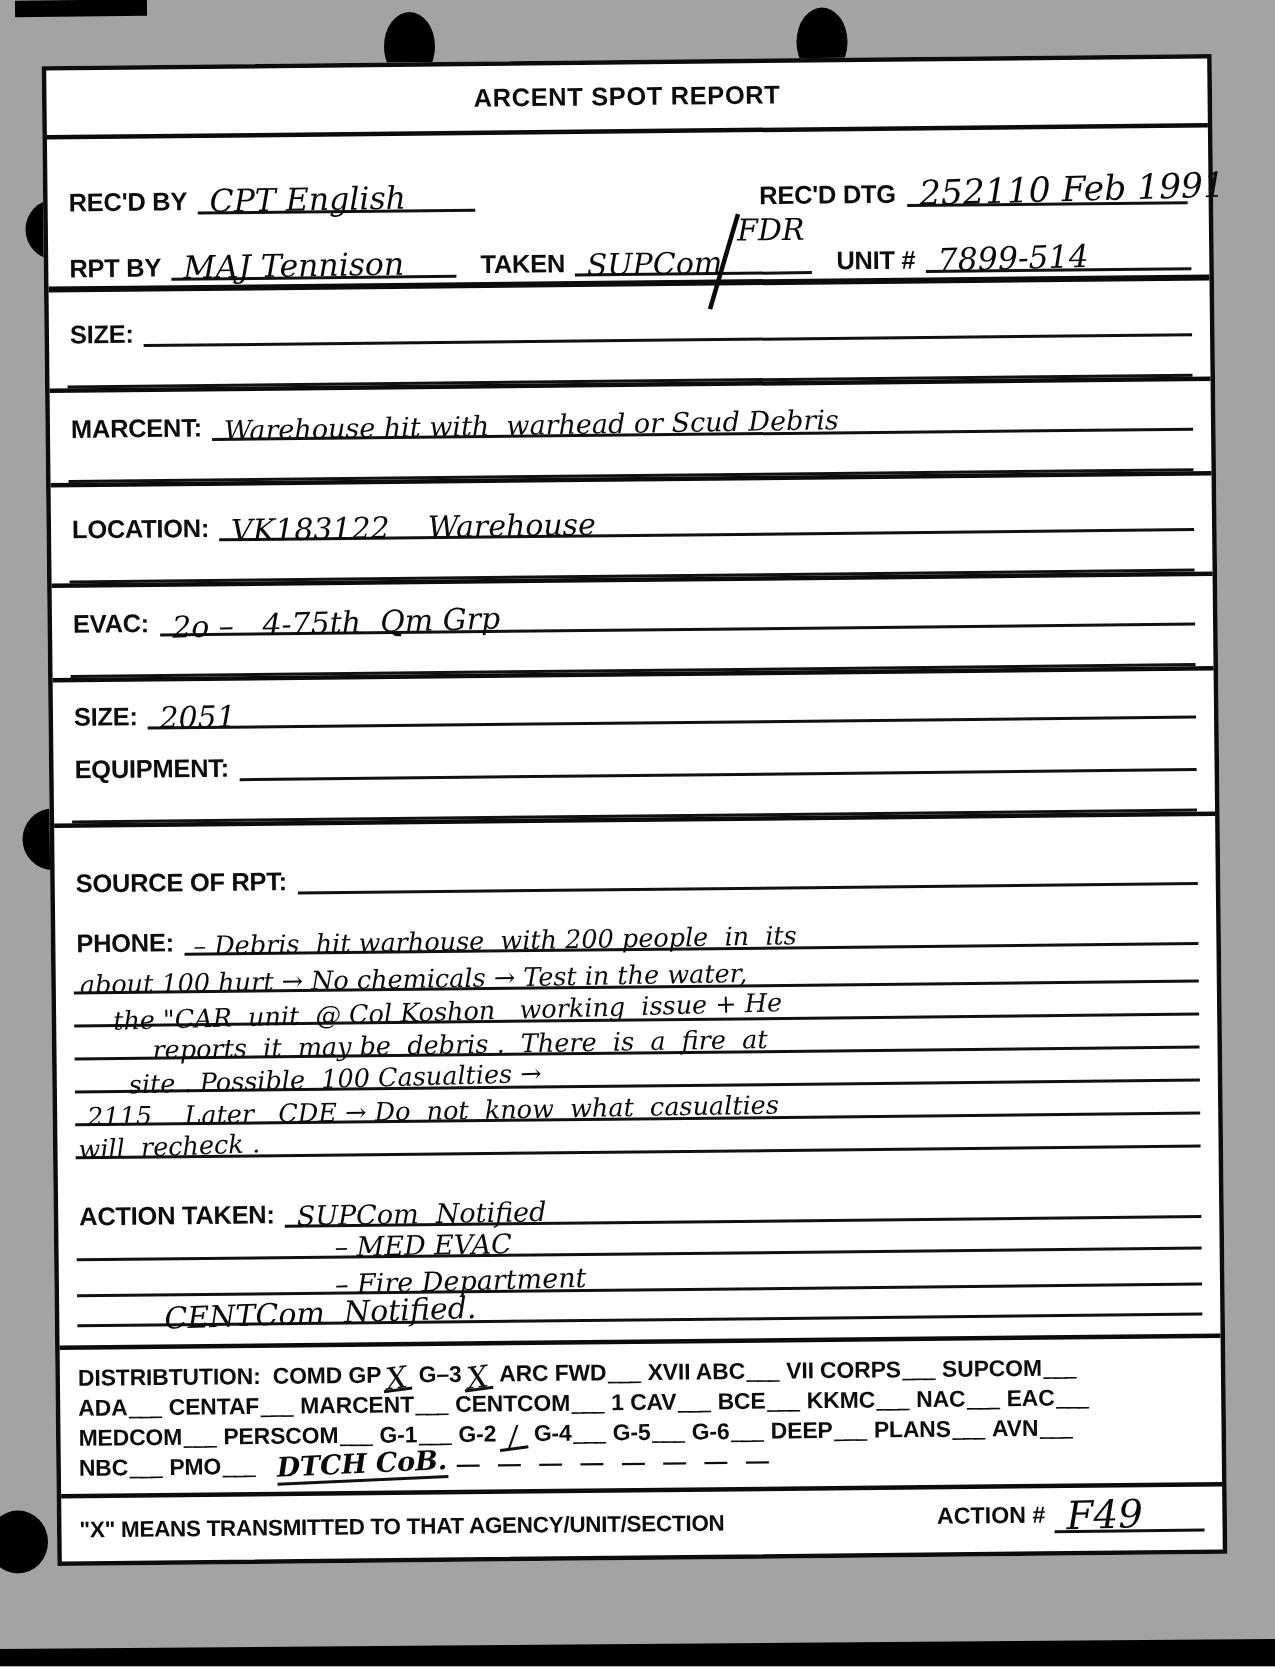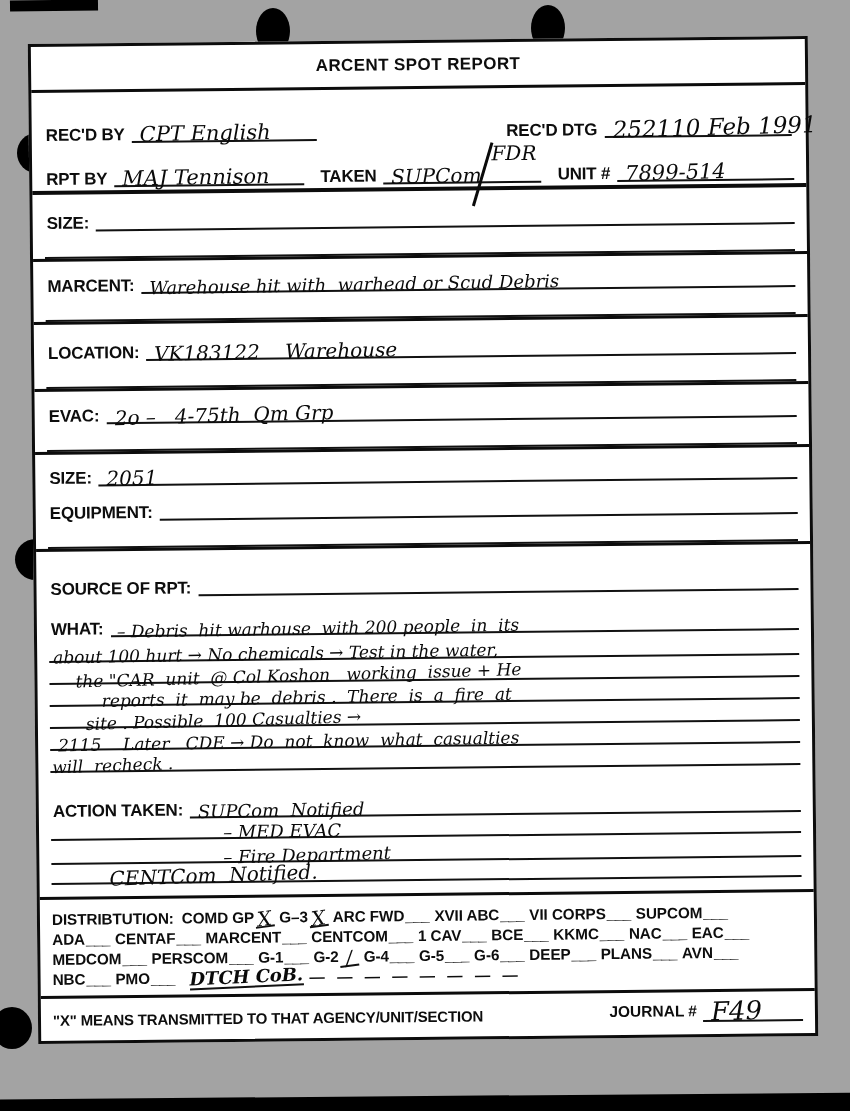--- a/index.html
+++ b/index.html
@@ -66,21 +66,21 @@
   .action-block { padding-top:22px; padding-bottom:12px; }
   .arule { position:relative; border-bottom:2.5px solid #111; }
   .ar1 { height:18px; } .ar2 { height:24px; } .ar3 { height:20px; }
   .ind170 { left:172px; } .ind55 { left:58px; }
 
   .dist { border-bottom:3px solid #0c0c0c; padding:10px 12px 6px; font-weight:700; font-size:15.3px; letter-spacing:-0.1px; line-height:20px; }
   .dline { white-space:nowrap; }
   .dlabel { margin-right:8px; }
   .dseg { margin-right:5px; white-space:nowrap; }
   .dlbl { margin-right:1px; }
-  .dblank { letter-spacing:-0.5px; }
+  .dblank { letter-spacing:-0.5px;font-family:Liberation Serif, serif; }
   .dmark {
     display:inline-block; width:19px; text-align:center; border-bottom:2px solid #111;
     font-family:"DejaVu Serif", serif; font-style:italic; font-weight:400;
     font-size:20px; line-height:15px; height:16px; vertical-align:bottom; transform:rotate(-7deg);
   }
   .dnote { position:static; display:inline-block; font-size:18px; margin:0 6px 0 10px; border-bottom:2px solid #111; transform:rotate(-2deg); }
   .ddashes { letter-spacing:4px; font-weight:700; }
 
   .footer { display:flex; justify-content:space-between; align-items:flex-end; padding:10px 12px 12px; }
   .legend { font-weight:700; font-size:15px; letter-spacing:-0.2px; }
@@ -191,21 +191,21 @@
 
     <div class="block noborder">
       <div class="lrow h49">
         <span class="lbl">SOURCE OF RPT:</span>
         <span class="rule flex1"></span>
       </div>
     </div>
 
     <div class="block noborder">
       <div class="lrow h40">
-        <span class="lbl">WHAT:</span>
+        <span class="lbl">PHONE:</span>
         <span class="rule flex1">
           <span class="hw hw17 rot-b wl1">– Debris  hit warhouse  with 200 people  in  its</span>
         </span>
       </div>
       <div class="wline">
         <span class="hw hw17 rot-b wl2">about 100 hurt → No chemicals → Test in the water,</span>
       </div>
       <div class="wline">
         <span class="hw hw17 rot-a wl3">the "CAR  unit  @ Col Koshon   working  issue + He</span>
       </div>
@@ -248,21 +248,21 @@
       <div class="dline"><span><span class="dseg"><span class="dlbl">ADA</span><span class="dblank">___</span></span><span class="dseg"><span class="dlbl">CENTAF</span><span class="dblank">___</span></span><span class="dseg"><span class="dlbl">MARCENT</span><span class="dblank">___</span></span><span class="dseg"><span class="dlbl">CENTCOM</span><span class="dblank">___</span></span><span class="dseg"><span class="dlbl">1 CAV</span><span class="dblank">___</span></span><span class="dseg"><span class="dlbl">BCE</span><span class="dblank">___</span></span><span class="dseg"><span class="dlbl">KKMC</span><span class="dblank">___</span></span><span class="dseg"><span class="dlbl">NAC</span><span class="dblank">___</span></span><span class="dseg"><span class="dlbl">EAC</span><span class="dblank">___</span></span></span></div>
       <div class="dline"><span><span class="dseg"><span class="dlbl">MEDCOM</span><span class="dblank">___</span></span><span class="dseg"><span class="dlbl">PERSCOM</span><span class="dblank">___</span></span><span class="dseg"><span class="dlbl">G-1</span><span class="dblank">___</span></span><span class="dseg"><span class="dlbl">G-2</span><span class="dmark">/</span></span><span class="dseg"><span class="dlbl">G-4</span><span class="dblank">___</span></span><span class="dseg"><span class="dlbl">G-5</span><span class="dblank">___</span></span><span class="dseg"><span class="dlbl">G-6</span><span class="dblank">___</span></span><span class="dseg"><span class="dlbl">DEEP</span><span class="dblank">___</span></span><span class="dseg"><span class="dlbl">PLANS</span><span class="dblank">___</span></span><span class="dseg"><span class="dlbl">AVN</span><span class="dblank">___</span></span></span></div>
       <div class="dline">
         <span><span class="dseg"><span class="dlbl">NBC</span><span class="dblank">___</span></span><span class="dseg"><span class="dlbl">PMO</span><span class="dblank">___</span></span></span><span class="hw dnote">DTCH CoB.</span><span class="ddashes">—  —  —  —  —  —  —  —</span>
       </div>
     </div>
 
     <div class="footer">
       <span class="legend">"X" MEANS TRANSMITTED TO THAT AGENCY/UNIT/SECTION</span>
       <span class="journal">
-        <span class="jlbl">JOURNAL #</span>
+        <span class="jlbl">ACTION #</span>
         <span class="jrule">
           <span class="hw hw26 rot-a">F49</span>
         </span>
       </span>
     </div>
 
   </div>
 </div>
 
 </body></html>

